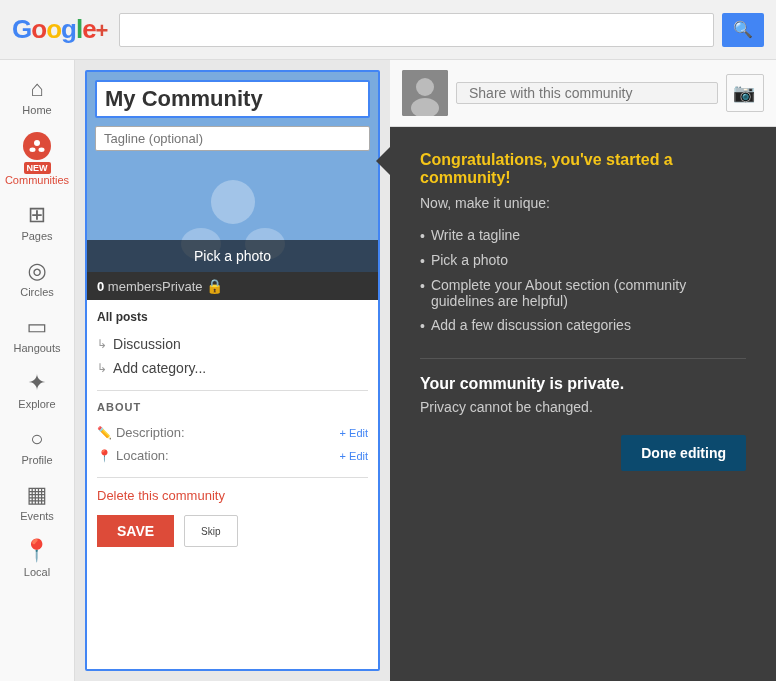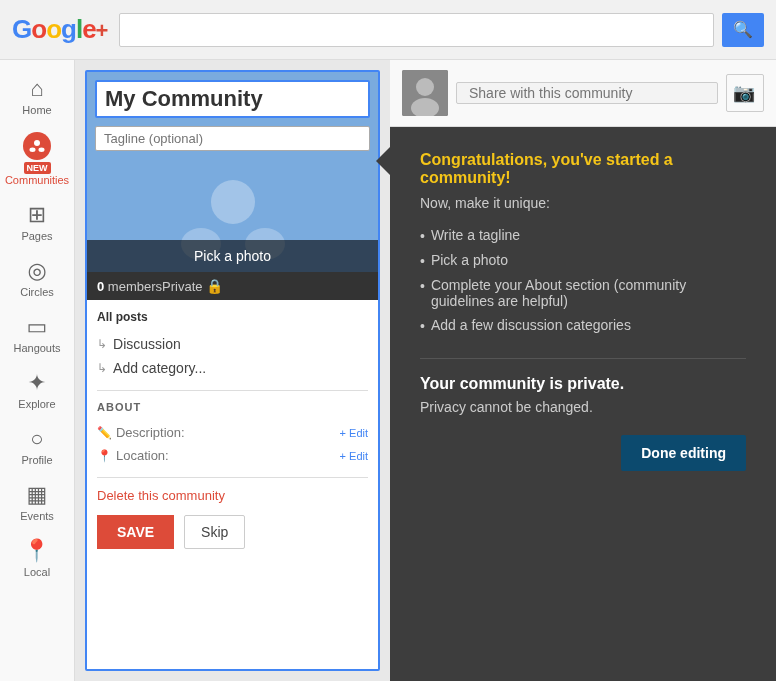--- a/index.html
+++ b/index.html
@@ -277,21 +277,21 @@
       text-transform: uppercase;
       cursor: pointer;
       border-radius: 0;
     }
 
     .skip-btn {
       background: white;
       color: #444;
       border: 1px solid #ccc;
       padding: 8px 16px;
-      font-size: 14px;
+      font-size: 10px;
       cursor: pointer;
       border-radius: 2px;
     }
 
     
     .right-panel {
       flex: 1;
       display: flex;
       flex-direction: column;
     }

